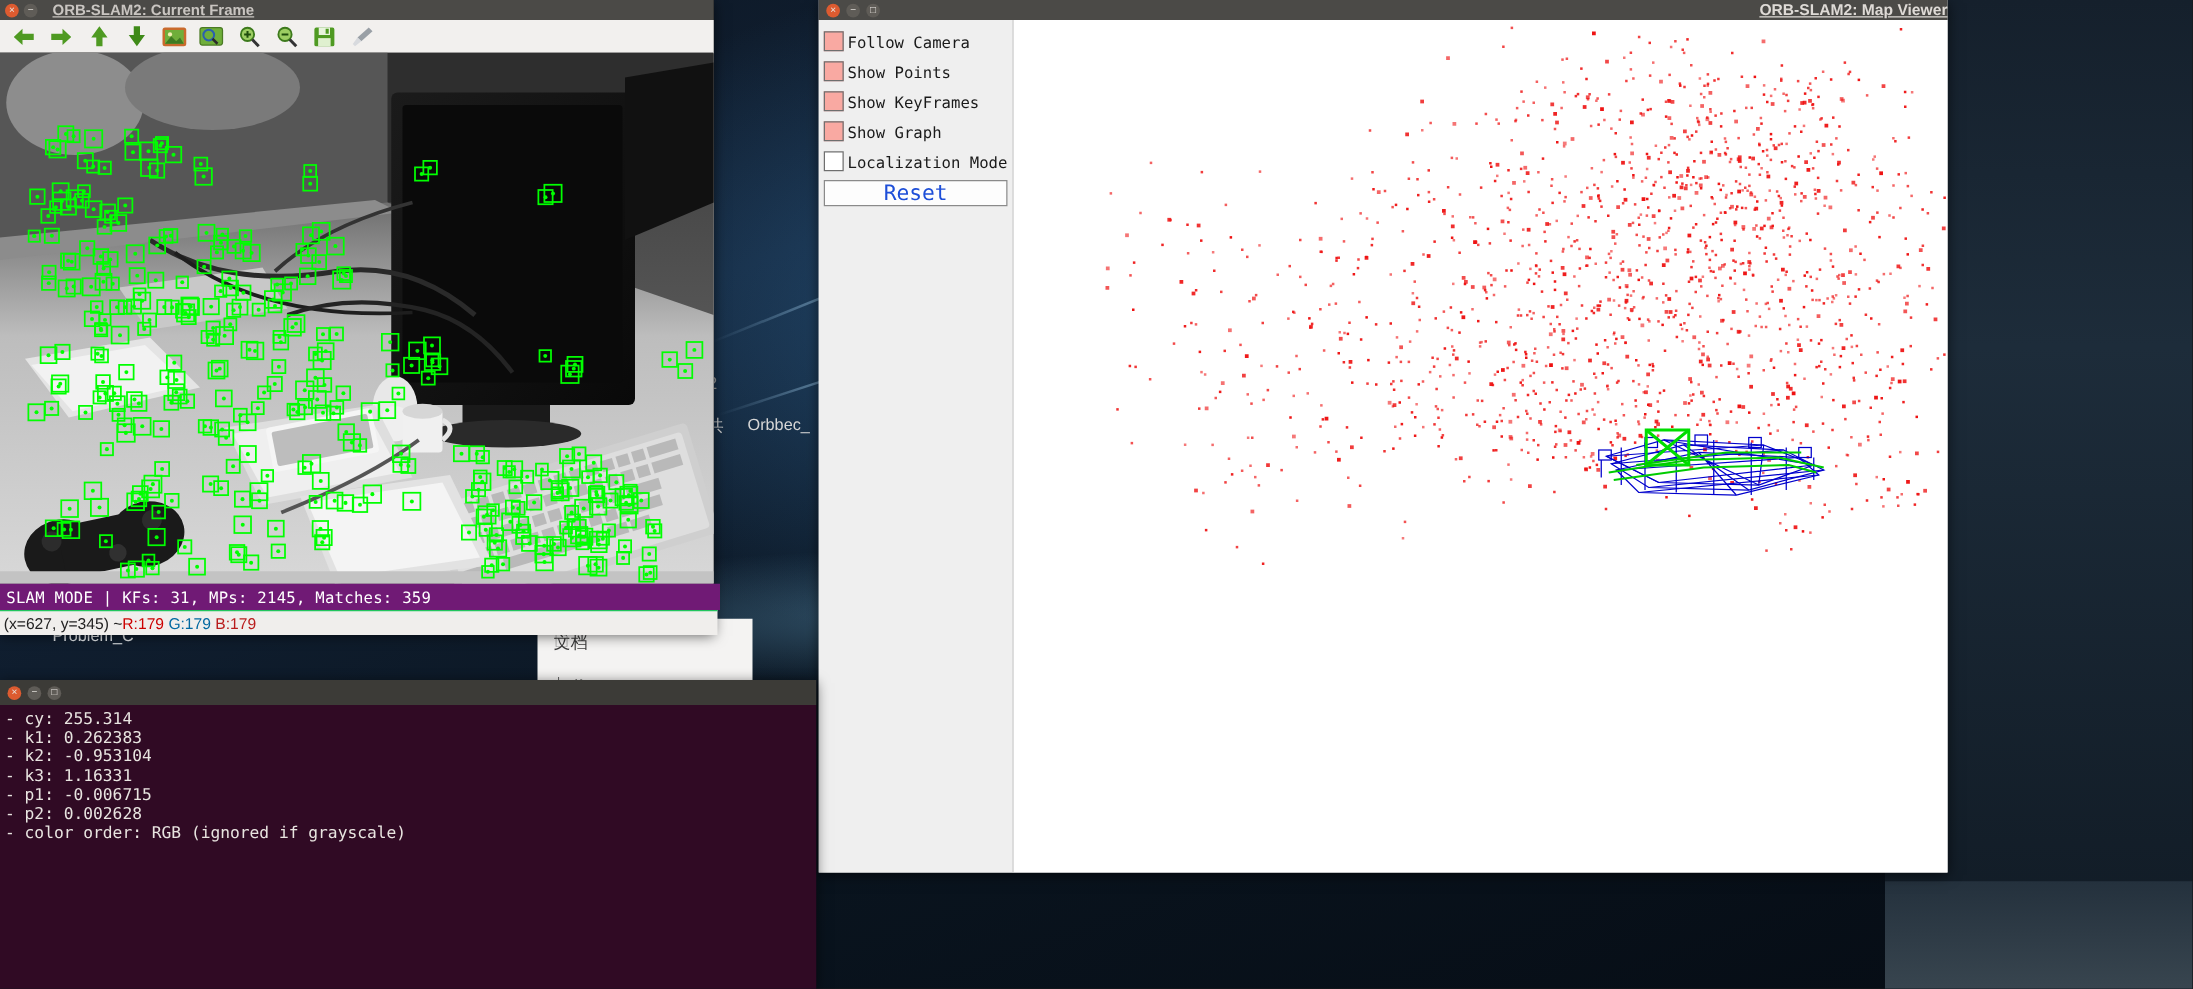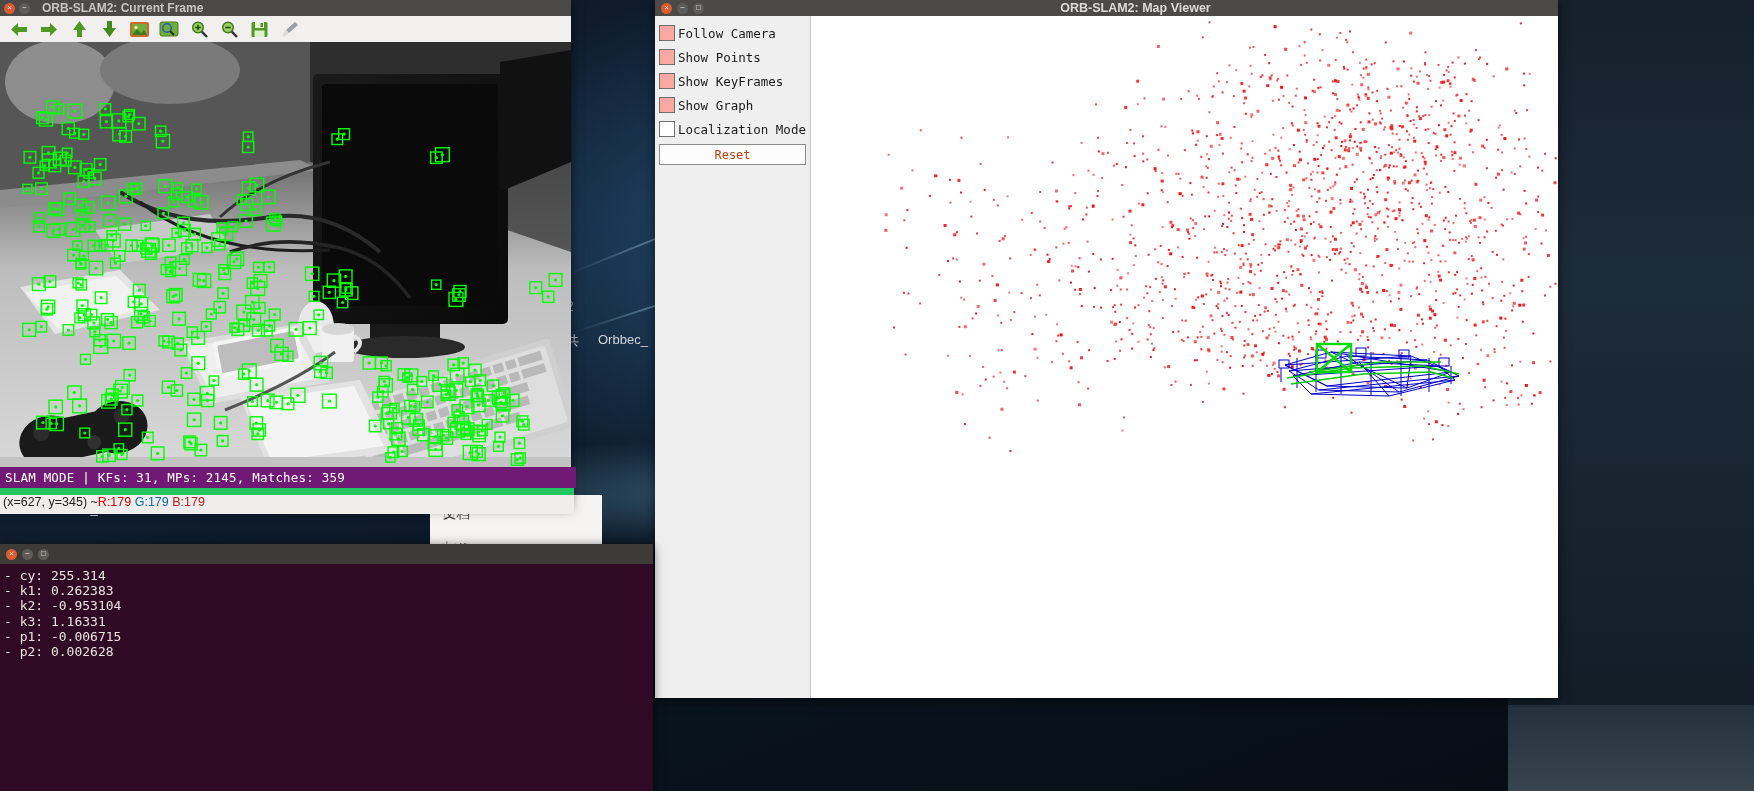--- a/index.html
+++ b/index.html
@@ -25,58 +25,58 @@
 
   
   .win{position:absolute;box-shadow:0 2px 10px rgba(0,0,0,.6);}
   .wbtn{width:11px;height:11px;border-radius:50%;flex:0 0 auto;position:relative;}
   .wbtn span{position:absolute;inset:0;display:flex;align-items:center;
     justify-content:center;font-size:8px;color:#e8e4e0;line-height:1;}
   .wbtn.close{background:#dd5b30;}
   .wbtn.min{background:#5f5c57;}
   .wbtn.max{background:#5f5c57;}
   .wtitle{color:#d8d4d0;font-size:12.5px;font-weight:bold;
-    position:absolute;left:0;right:0;text-align:center;pointer-events:none;}
+    position:absolute;left:0;right:0;text-align:center;pointer-events:none;text-decoration:underline;}
 
   
   #cf-win{left:0;top:0;width:571px;height:507px;background:#000;}
   #cf-title{height:16px;background:#4b4a47;position:relative;display:flex;align-items:center;padding-left:4px;gap:4px;}
   #cf-title .wtitle{text-align:left;left:42px;color:#c9c5c1;font-size:12px;}
   #cf-toolbar{height:26px;background:#f2f0ee;border-bottom:1px solid #cfcdcb;
     display:flex;align-items:center;gap:4px;padding:0 6px;}
   .tb-icon{width:26px;height:22px;display:flex;align-items:center;justify-content:center;cursor:pointer;}
   .tb-icon svg{display:block;}
 
   
   #cf-image{position:absolute;left:0;top:42px;width:571px;height:425px;
     background:#9a9a9a;overflow:hidden;}
   #cf-status{position:absolute;left:0;top:467px;width:571px;height:21px;
     background:#701a75;color:#fff;font-family:"DejaVu Sans Mono",monospace;
     font-size:12.5px;display:flex;align-items:center;padding-left:5px;letter-spacing:.2px;}
   #cf-pixbar{position:absolute;left:0;top:488px;width:571px;height:19px;
-    background:#f0eeec;border-top:7px solid #22c55e;display:flex;
+    background:#f0eeec;border-top:1px solid #22c55e;display:flex;align-items:center;
     padding-left:3px;font-size:12.5px;color:#222;gap:0;}
   #cf-pixbar .rr{color:#cc0000;}
   #cf-pixbar .gg{color:#0369a1;}
   #cf-pixbar .bb{color:#b91c1c;}
 
   
   #mv-win{left:655px;top:0;width:903px;height:698px;background:#fff;}
   #mv-title{height:16px;background:#4b4a47;position:relative;display:flex;align-items:center;padding-left:6px;gap:5px;}
-  #mv-title .wtitle{left:58px;text-align:center;font-size:12.5px;color:#dedad6;}
+  #mv-title .wtitle{left:58px;text-align:right;font-size:12.5px;color:#dedad6;}
   #mv-body{position:absolute;left:0;top:16px;width:903px;height:682px;display:flex;}
   #mv-panel{width:155px;background:#efefef;border-right:1px solid #c8c8c8;
     padding-top:5px;font-family:"DejaVu Sans Mono",monospace;}
   .pg-row{display:flex;align-items:center;height:24px;padding-left:4px;cursor:pointer;}
   .pg-box{width:14px;height:14px;border:1px solid #6f6f6f;background:#fff;flex:0 0 auto;}
   .pg-box.on{background:#f9a9a2;}
   .pg-label{font-size:12.5px;color:#1a1a1a;margin-left:3px;white-space:nowrap;}
   .pg-btn{margin:3px 4px 0 4px;height:19px;background:#fdfdfd;border:1px solid #8a8a8a;
-    display:flex;align-items:center;justify-content:center;font-size:12px;
-    font-family:"DejaVu Sans Mono",monospace;color:#c2410c;cursor:pointer;}
+    display:flex;align-items:center;justify-content:center;font-size:17px;
+    font-family:"DejaVu Sans Mono",monospace;color:#1d4ed8;cursor:pointer;}
   #mv-canvas{flex:1;background:#fff;position:relative;overflow:hidden;}
 
   
   #term{left:0;top:544px;width:653px;height:247px;}
   #term-title{height:20px;background:#3c3b37;position:relative;display:flex;
     align-items:center;padding-left:6px;gap:5px;}
   #term-title .wtitle{left:52px;text-align:left;font-size:12.5px;font-weight:normal;color:#dcd8d4;}
   #term-body{height:227px;background:#300a24;padding:4px 0 0 2px;overflow:hidden;}
   .tline{color:#e8e4e0;font-family:"DejaVu Sans Mono",monospace;font-size:13px;
     line-height:15.2px;white-space:pre;padding-left:2px;}
@@ -2647,14 +2647,15 @@
         <span>□</span>
       </div>
   </div>
   <div id="term-body">
     <div class="tline">- cy: 255.314</div>
     <div class="tline">- k1: 0.262383</div>
     <div class="tline">- k2: -0.953104</div>
     <div class="tline">- k3: 1.16331</div>
     <div class="tline">- p1: -0.006715</div>
     <div class="tline">- p2: 0.002628</div>
+    <div class="tline">- color order: RGB (ignored if grayscale)</div>
   </div>
 </div>
 
 </body></html>

